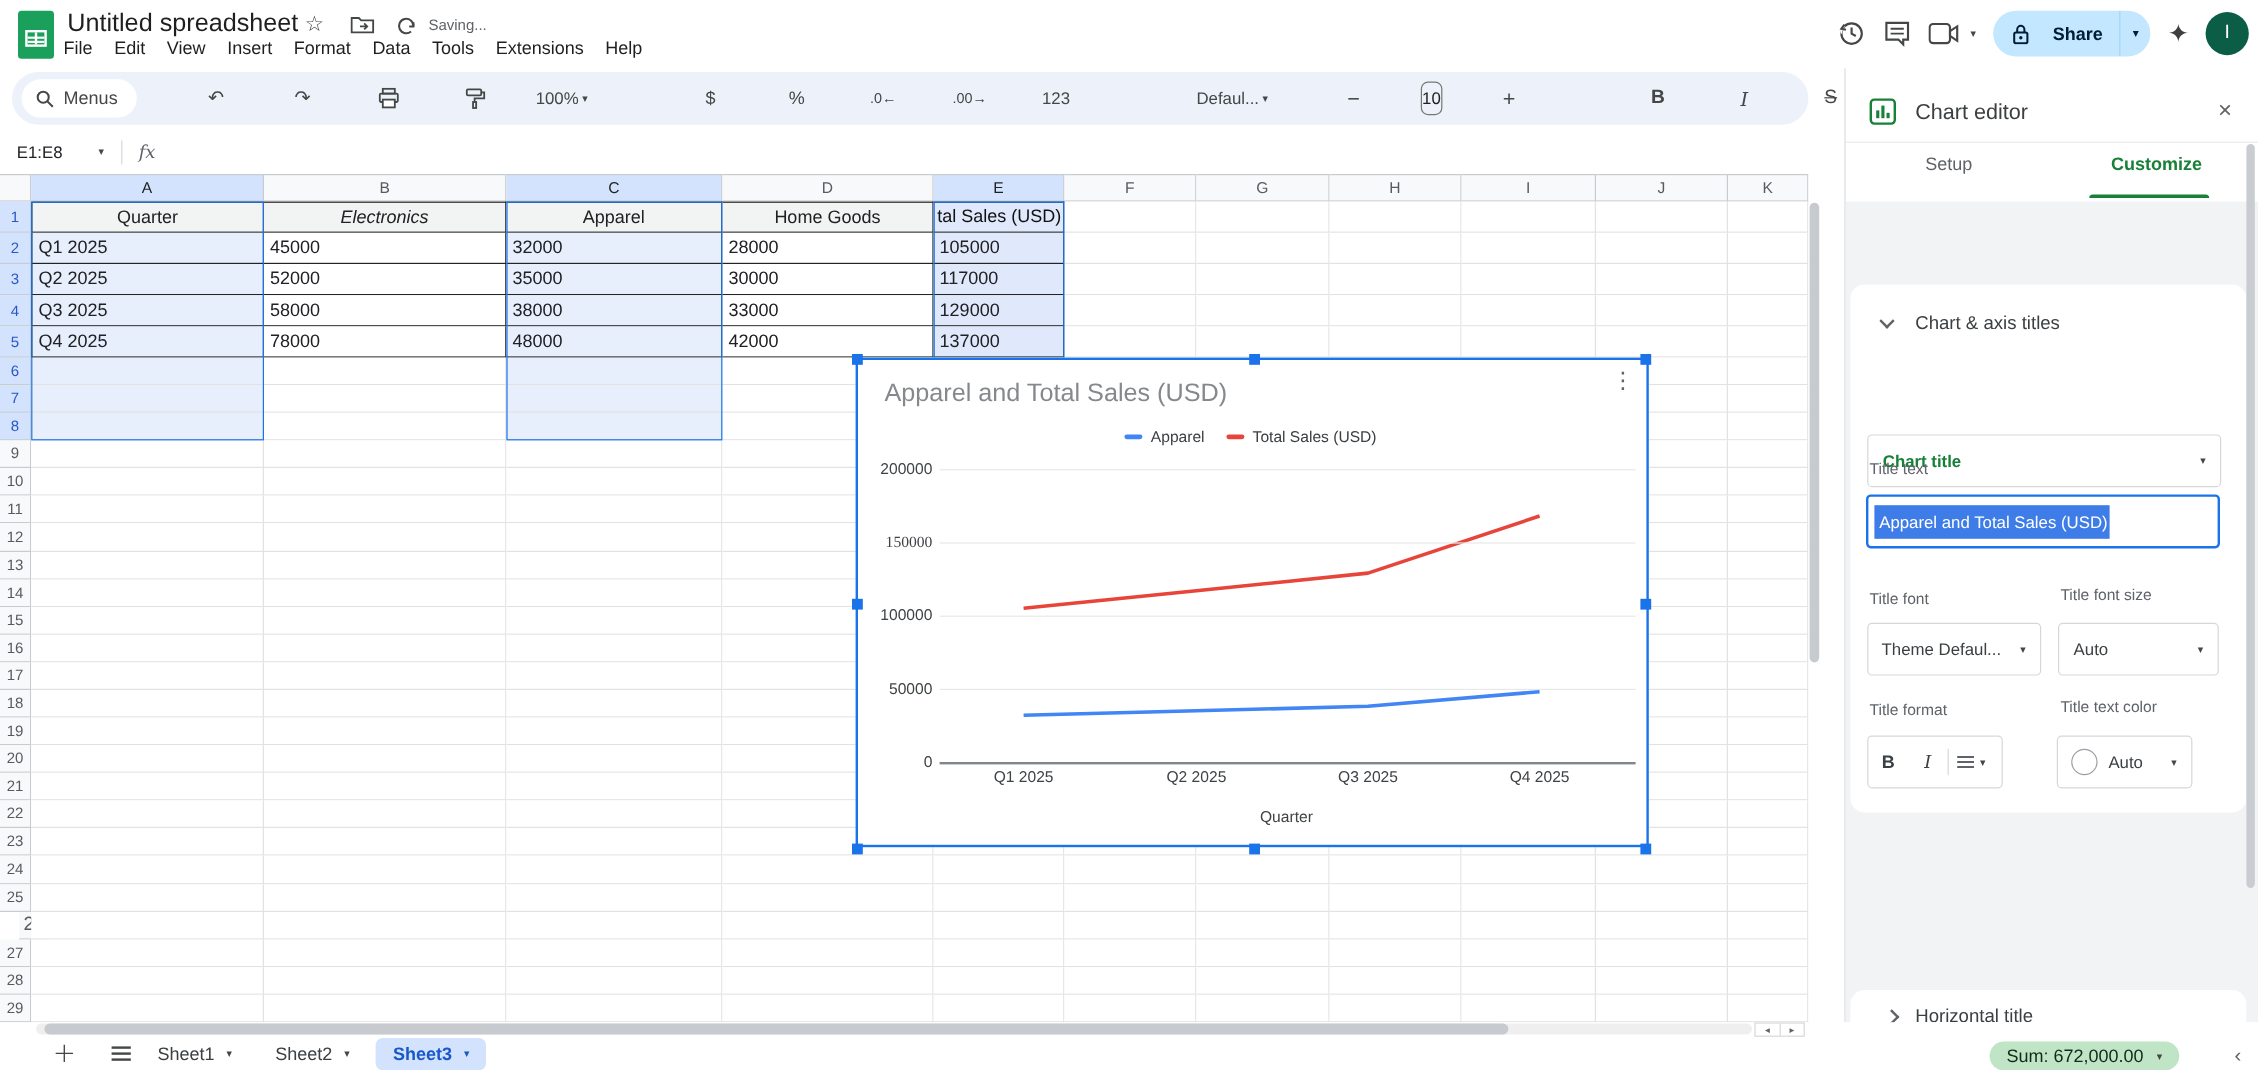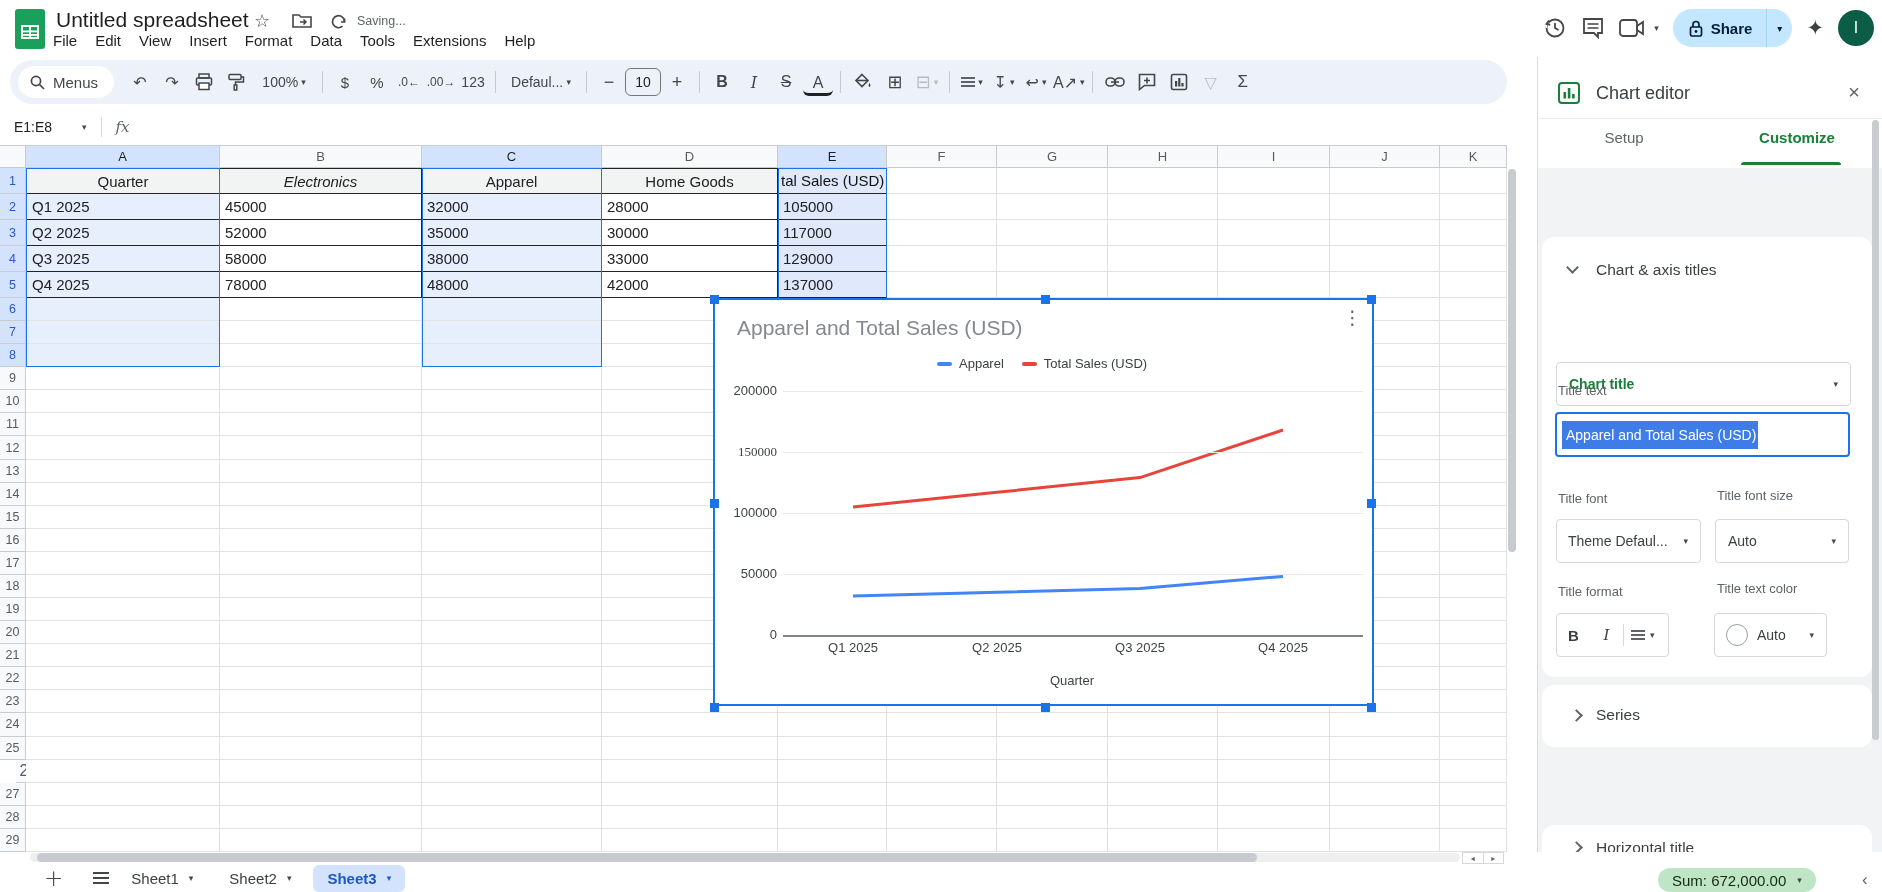--- a/index.html
+++ b/index.html
@@ -14,30 +14,30 @@
   #logo { position:absolute; left:14px; top:8px; width:32px; height:42px; }
   #doc-title { position:absolute; left:56px; top:8px; font-size:21px; color:#1f1f1f; }
   #star { position:absolute; left:254px; top:10px; font-size:18px; color:#444746; }
   #folder-ico { position:absolute; left:292px; top:13px; }
   #cloud-ico { position:absolute; left:330px; top:13px; }
   #saving { position:absolute; left:357px; top:14px; font-size:12.5px; color:#5f6368; }
   #menubar { position:absolute; left:44px; top:30px; height:24px; display:flex; }
   .menu-item { font-size:15px; color:#1f1f1f; padding:2px 9px; border-radius:6px; cursor:default; }
   #tb-right { position:absolute; right:8px; top:6px; height:44px; display:flex; align-items:center; gap:14px; }
   #share-pill { display:flex; align-items:center; background:#c2e7ff; border-radius:20px; height:38px; overflow:hidden; }
-  #share-main { display:flex; align-items:center; gap:8px; padding:0 14px 0 16px; height:100%; }
+  #share-main { display:flex; align-items:center; gap:20px; padding:0 14px 0 16px; height:100%; }
   #share-main span { font-size:15px; font-weight:600; color:#001d35; }
   #share-caret { border-left:1px solid #a8d4f0; padding:0 10px; height:100%; display:flex; align-items:center; font-size:10px; color:#001d35; }
   #avatar { width:36px; height:36px; border-radius:50%; background:#0b5d46; color:#fff;
             display:flex; align-items:center; justify-content:center; font-size:16px; }
   #sparkle { font-size:21px; color:#3c4043; }
 
   
   #toolbar { position:absolute; left:10px; top:60px; width:1497px; height:44px;
-             background:#edf2fa; border-radius:22px; display:flex; align-items:center; }
+             background:#edf2fa; border-radius:22px; display:flex; align-items:center;gap:40px; }
   .tb { height:30px; min-width:30px; border-radius:6px; display:flex; align-items:center;
         justify-content:center; font-size:16px; color:#444746; margin:0 1px; }
   .tb.small { font-size:12px; }
   .tb.gray { color:#b8bcc2; }
   .tb-sep { width:1px; height:22px; background:#c6cad1; margin:0 6px; }
   #menus-pill { display:flex; align-items:center; gap:8px; background:#fff; border-radius:16px;
                 height:32px; padding:0 16px 0 12px; margin:0 10px 0 8px; font-size:15px; color:#444746; }
   .caret { font-size:9px; color:#444746; margin-left:3px; }
   #fontsize-box { width:36px; height:28px; border:1px solid #747775; border-radius:6px;
                   display:flex; align-items:center; justify-content:center; font-size:14px; }
@@ -773,24 +773,20 @@
           <span class="bars"></span>
           <span class="caret">▾</span>
         </span>
     </div>
     <div id="color-group">
       <span id="color-swatch"></span>
       <span style="font-size:14px;color:#3c4043">Auto</span>
       <span class="caret" style="position:absolute;right:12px">▾</span>
     </div>
 
-    <div class="pcard" style="top:628px;height:62px">
-      <span class="chev right" style="top:26px"></span>
-      <span class="sect-label" style="top:21px;left:54px">Series</span>
-    </div>
     <div class="pcard" style="top:768px;height:40px;border-radius:12px 12px 0 0">
       <span class="chev right" style="top:18px"></span>
       <span class="sect-label" style="top:14px;left:54px">Horizontal title</span>
     </div>
   </div>
   <div id="panel-scroll"></div>
 
   <div id="bottombar">
     <div id="hscroll-track"></div>
     <div id="hscroll-thumb"></div>

